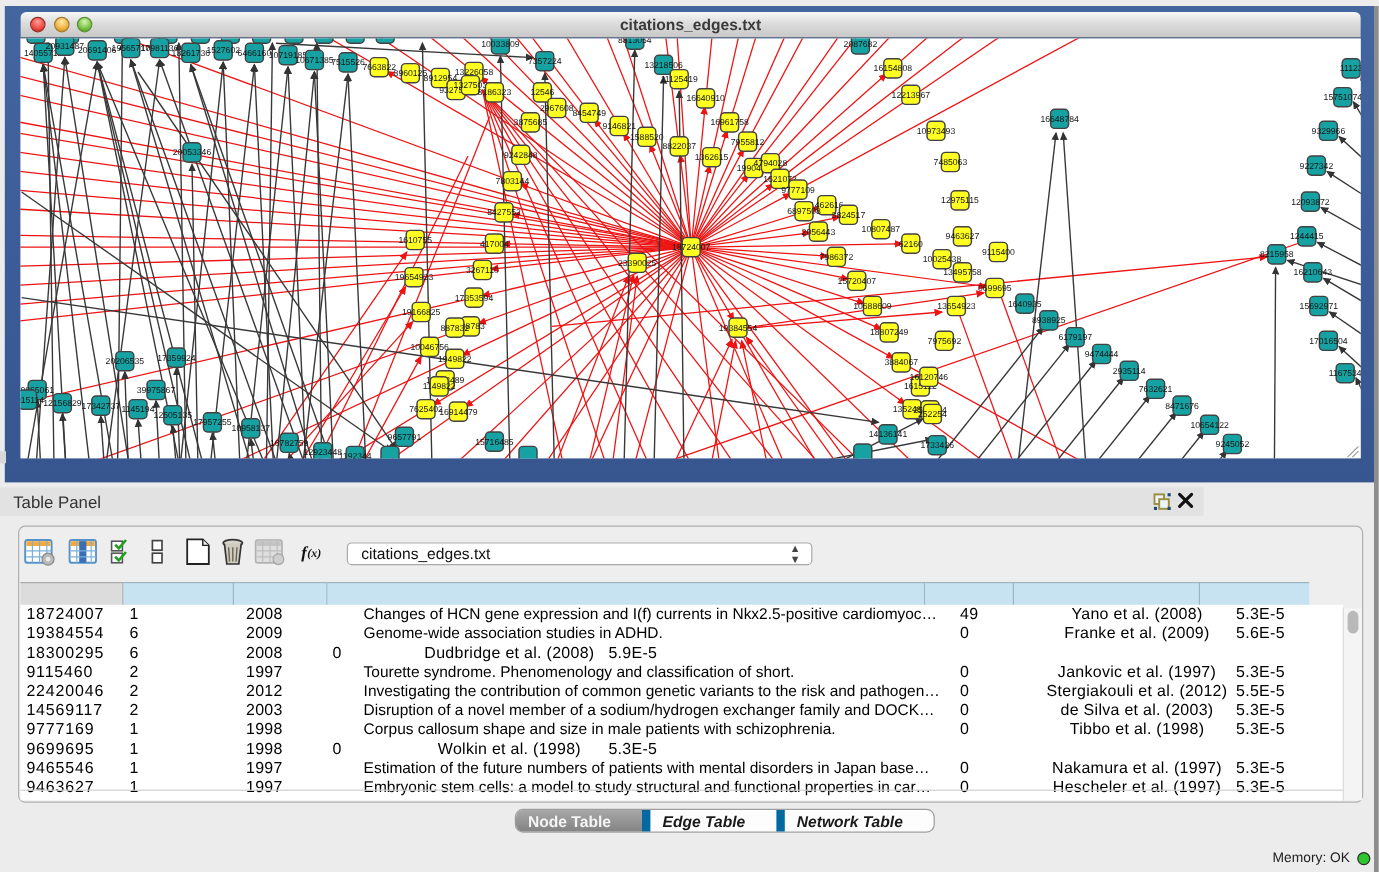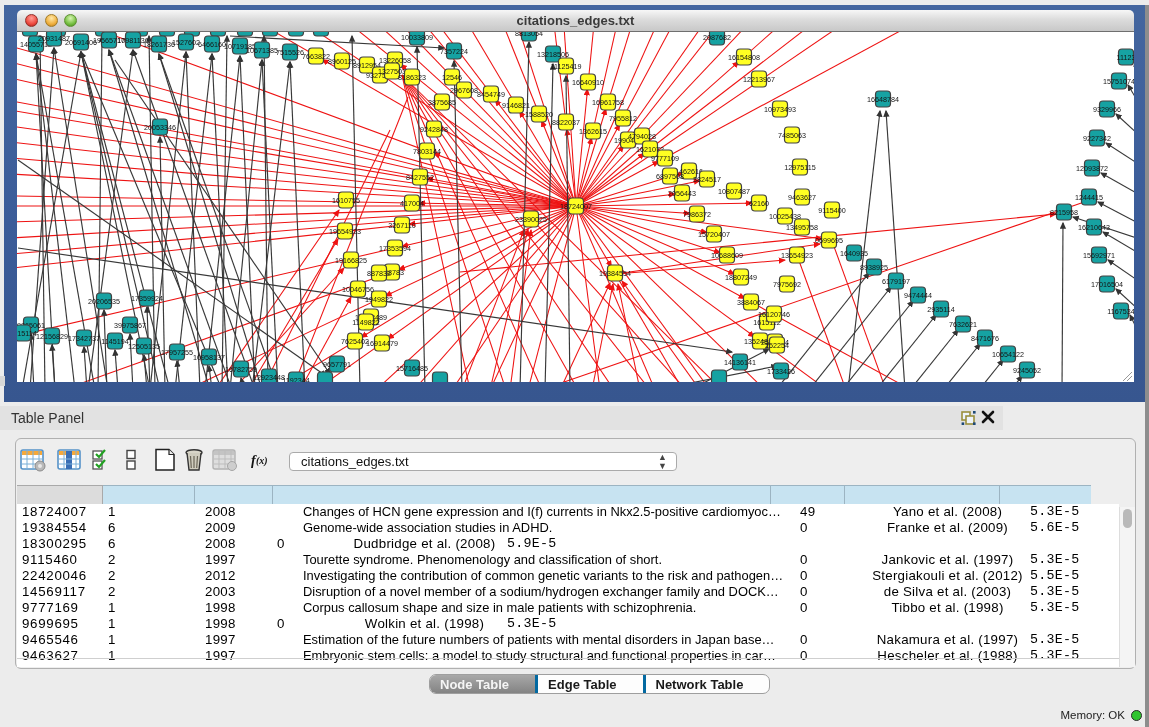--- a/index.html
+++ b/index.html
@@ -36,29 +36,29 @@
 #thead .h0 { width:86px; background:#dcdcdc; border-color:#a9a9a9; }
 #thead .h1 { width:92px; } #thead .h2 { width:78px; } #thead .h3 { width:498px; }
 #thead .h4 { width:74px; } #thead .h5 { width:155px; } #thead .h6 { width:91px; border-right:none; }
 #tbody { position:absolute; left:17px; top:504px; width:1102px; height:163px; background:#fff;
   font-size:13.3px; letter-spacing:0.25px; color:#000; }
 .row { display:flex; height:16px; line-height:16px; white-space:nowrap; }
 .row div { overflow:hidden; }
 .c0 { width:86px; padding-left:5px; letter-spacing:0.7px; } .c1 { width:92px; padding-left:5px; }
 .c2 { width:78px; padding-left:10px; } .c3 { width:498px; padding-left:5px; font-size:12.9px; letter-spacing:0;margin-left:25px; }
 .c4 { width:74px; padding-left:4px; } .c5 { width:155px; text-align:center; }
-.c6 { width:91px; padding-left:5px;font-family:Liberation Mono, monospace; }
+.c6 { width:91px; padding-left:5px; }
 #sbar { position:absolute; left:1119px; top:507px; width:16px; height:160px; background:#f4f4f4;
   border-left:1px solid #ddd; }
 #sthumb { position:absolute; left:3px; top:2px; width:9px; height:19px; background:#b9b9b9; border-radius:5px; }
 #tabs { position:absolute; left:429px; top:674px; height:20px; display:flex; font-size:13px;
   font-weight:bold; border:1px solid #9e9e9e; border-radius:7px; overflow:hidden; background:#fdfdfd; }
 #tabs div { padding:2px 26px 0 10px; height:20px; }
 #tab1 { background:linear-gradient(180deg,#a8a8a8,#7f7f7f); color:#f5f5f5; }
-#tab2,#tab3 { color:#1a1a1a; border-left:3px solid #0369a1; }
+#tab2,#tab3 { color:#1a1a1a; border-left:7px solid #0369a1;font-style:italic; }
 #mem { position:absolute; right:24px; top:709px; font-size:11.5px; color:#222; }
 #led { position:absolute; right:7px; top:710px; width:11px; height:11px; border-radius:50%;
   background:#2fc52f; border:1px solid #2a2a2a; }
 #notch { position:absolute; left:0px; top:376px; width:5px; height:10px; background:#d8d8d8; }
 </style></head>
 <body>
 <div id="app">
 <div id="desktop"></div>
 <div id="rightedge"></div>
 <div id="titlebar">
@@ -703,21 +703,21 @@
         <div class="c4">0</div>
         <div class="c5">Nakamura et al. (1997)</div>
         <div class="c6">5.3E-5</div>
       </div>
 <div class="row">
         <div class="c0">9463627</div>
         <div class="c1">1</div>
         <div class="c2">1997</div>
         <div class="c3">Embryonic stem cells: a model to study structural and functional properties in car…</div>
         <div class="c4">0</div>
-        <div class="c5">Hescheler et al. (1988)</div>
+        <div class="c5">Hescheler et al. (1997)</div>
         <div class="c6">5.3E-5</div>
       </div>
 </div>
 <div id="sbar">
       <div id="sthumb"></div>
     </div>
 <div style="position:absolute;left:17px;top:658px;width:1102px;height:1px;background:#cfcfcf"></div>
 <div id="tabs">
       <div id="tab1">Node Table</div>
       <div id="tab2">Edge Table</div>

